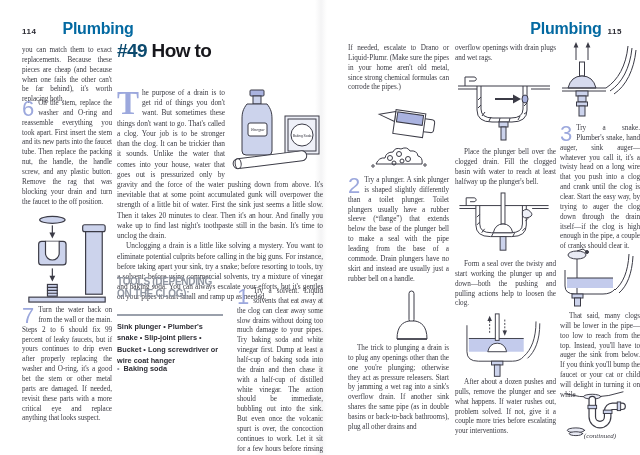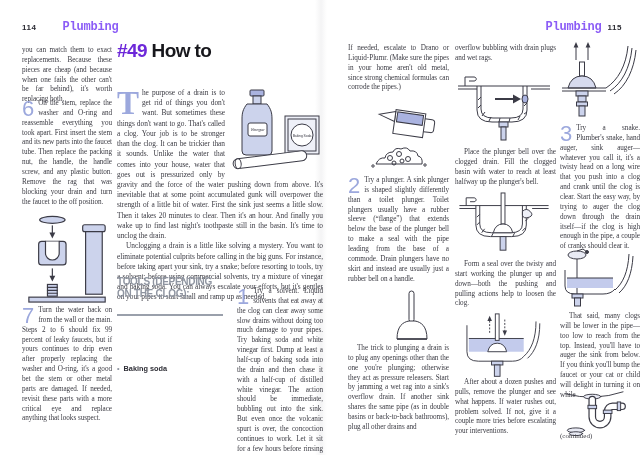--- a/index.html
+++ b/index.html
@@ -9,33 +9,33 @@
     font-family:"Liberation Serif", serif;
     color:#3a3a42;
   }
   .abs{position:absolute;}
   .body-text{font-size:7.4px;line-height:1.38;text-align:justify;letter-spacing:-0.05px;}
   .small-col{font-size:7.2px;line-height:1.37;}
   .indent{text-indent:9px;}
   
   .pg-head{display:flex;align-items:baseline;gap:6px;font-family:"Liberation Sans",sans-serif;font-weight:700;}
   .pg-num{font-size:8px;color:#2b2b33;letter-spacing:0.5px;}
-  .pg-sec{font-size:12px;color:#8b5cf6;letter-spacing:-0.2px;font-family:Liberation Mono, monospace;}
+  .pg-sec{font-size:16px;color:#0369a1;letter-spacing:-0.2px;}
   
   .headline{font-family:"Liberation Sans",sans-serif;font-weight:700;font-size:19px;line-height:21px;letter-spacing:-0.6px;color:#17171c;}
-  .headline .hash{color:#6d28d9;}
+  .headline .hash{color:#0c4a6e;}
   
   .dropcap{float:left;font-family:"Liberation Serif",serif;font-weight:700;font-size:33px;line-height:26px;color:#9ca8dd;margin:2px 3px 0 0;}
   .stepnum{float:left;font-family:"Liberation Sans",sans-serif;font-weight:400;font-size:22px;line-height:19px;color:#9ca8dd;margin:0 4px 0 0;}
   
   .box-head{font-family:"Liberation Sans",sans-serif;font-weight:700;font-size:10px;line-height:11.5px;color:#8f95a1;letter-spacing:-0.3px;border-bottom:2px solid #9aa0ab;padding-bottom:15px;}
   .box-items{font-family:"Liberation Sans",sans-serif;font-weight:700;font-size:7.3px;line-height:1.55;color:#2e2e36;margin-top:5px;}
   ul.mat{list-style:none;margin:5px 0 0 0;padding:0;font-family:"Liberation Sans",sans-serif;font-weight:700;font-size:7.3px;line-height:1.7;color:#2e2e36;}
   ul.mat li::before{content:"\2022";color:#8f95a1;margin-right:4px;}
-  .continued{font-size:7px;text-align:left;}
+  .continued{font-style:italic;font-size:7px;text-align:center;}
   .illus{display:block;}
   .float-right-illus{float:right;margin:0 0 2px 6px;}
   .gutter{position:absolute;left:315px;top:0;width:12px;height:455px;
     background:linear-gradient(90deg,rgba(0,0,0,0) 0%,rgba(40,40,60,0.05) 50%,rgba(0,0,0,0) 100%);}
   svg{display:block;}
   svg text{font-family:"Liberation Sans",sans-serif;}
 </style>
 </head>
 <body>
 
@@ -109,20 +109,21 @@
   <span class="dropcap">T</span>
   <span>he purpose of a drain is to get rid of things you don't want. But sometimes these things don't want to go. That's called a clog. Your job is to be stronger than the clog. It can be trickier than it sounds. Unlike the water that comes into your house, water that goes out is pressurized only by gravity and the force of the water pushing down from above. It's inevitable that at some point accumulated gunk will overpower the strength of a little bit of water. First the sink just seems a little slow. Then it takes 20 minutes to clear. Then it's an hour. And finally you wake up to find last night's toothpaste still in the basin. It's time to unclog the drain.</span>
   <div class="indent">Unclogging a drain is a little like solving a mystery. You want to eliminate potential culprits before calling in the big guns. For instance, before taking apart your sink, try a snake; before resorting to tools, try a solvent; before using commercial solvents, try a mixture of vinegar and baking soda. You can always escalate your efforts, but it's gentler on your pipes to start small and ramp up as needed.</div>
 </div>
 
 <div class="abs" style="left:117px;top:276px;width:106px;">
   <div class="box-head">
     <div>TOOLS (DEPENDING</div>
     <div>ON THE CLOG):</div>
   </div>
+  <div class="box-items">Sink plunger • Plumber's snake • Slip-joint pliers • Bucket • Long screwdriver or wire coat hanger</div>
 </div>
 
 <div class="abs" style="left:117px;top:358px;width:106px;">
   <ul class="mat">
     <li>Baking soda</li>
   </ul>
 </div>
 
 <div class="abs body-text small-col" style="left:237px;top:287px;width:86px;">
   <span class="stepnum">1</span>
@@ -167,21 +168,21 @@
     <g stroke="#3b3b46" stroke-width="1" fill="#ffffff">
       <rect x="19" y="1" width="5" height="31" rx="2.5"></rect>
       <path d="M7,49 C7,36 13,32 19,31 L25,31 C31,32 37,36 37,49 Z"></path>
       <line x1="7" y1="49" x2="37" y2="49" stroke-width="1.5"></line>
     </g>
   </svg>
 </div>
 
 <div class="abs body-text small-col indent" style="left:348px;top:344px;width:101px;">The trick to plunging a drain is to plug any openings other than the one you're plunging; otherwise they act as pressure releasers. Start by jamming a wet rag into a sink's overflow drain. If another sink shares the same pipe (as in double basins or back-to-back bathrooms), plug all other drains and</div>
 
-<div class="abs body-text small-col" style="left:455px;top:44px;width:101px;">overflow bubbling with drain plugs and wet rags.</div>
+<div class="abs body-text small-col" style="left:455px;top:44px;width:101px;">overflow openings with drain plugs and wet rags.</div>
 
 <div class="abs illus" style="left:457px;top:70px;">
   <svg width="94" height="72" viewBox="0 0 94 72">
     <g stroke="#3b3b46" stroke-width="1" fill="none">
       <line x1="1" y1="16" x2="93" y2="16"></line>
         <line x1="1" y1="19" x2="20" y2="19"></line>
         <line x1="74" y1="19" x2="93" y2="19"></line>
       <path d="M8,16 V7 h9 c3,0 3,4 0,4 h-5"></path>
       <path d="M20,16 v24 q0,12 15,12 h20 q15,0 15,-12 v-24"></path>
       <path d="M24,16 v23 q0,9 12,9 h18 q12,0 12,-9 v-23"></path>

